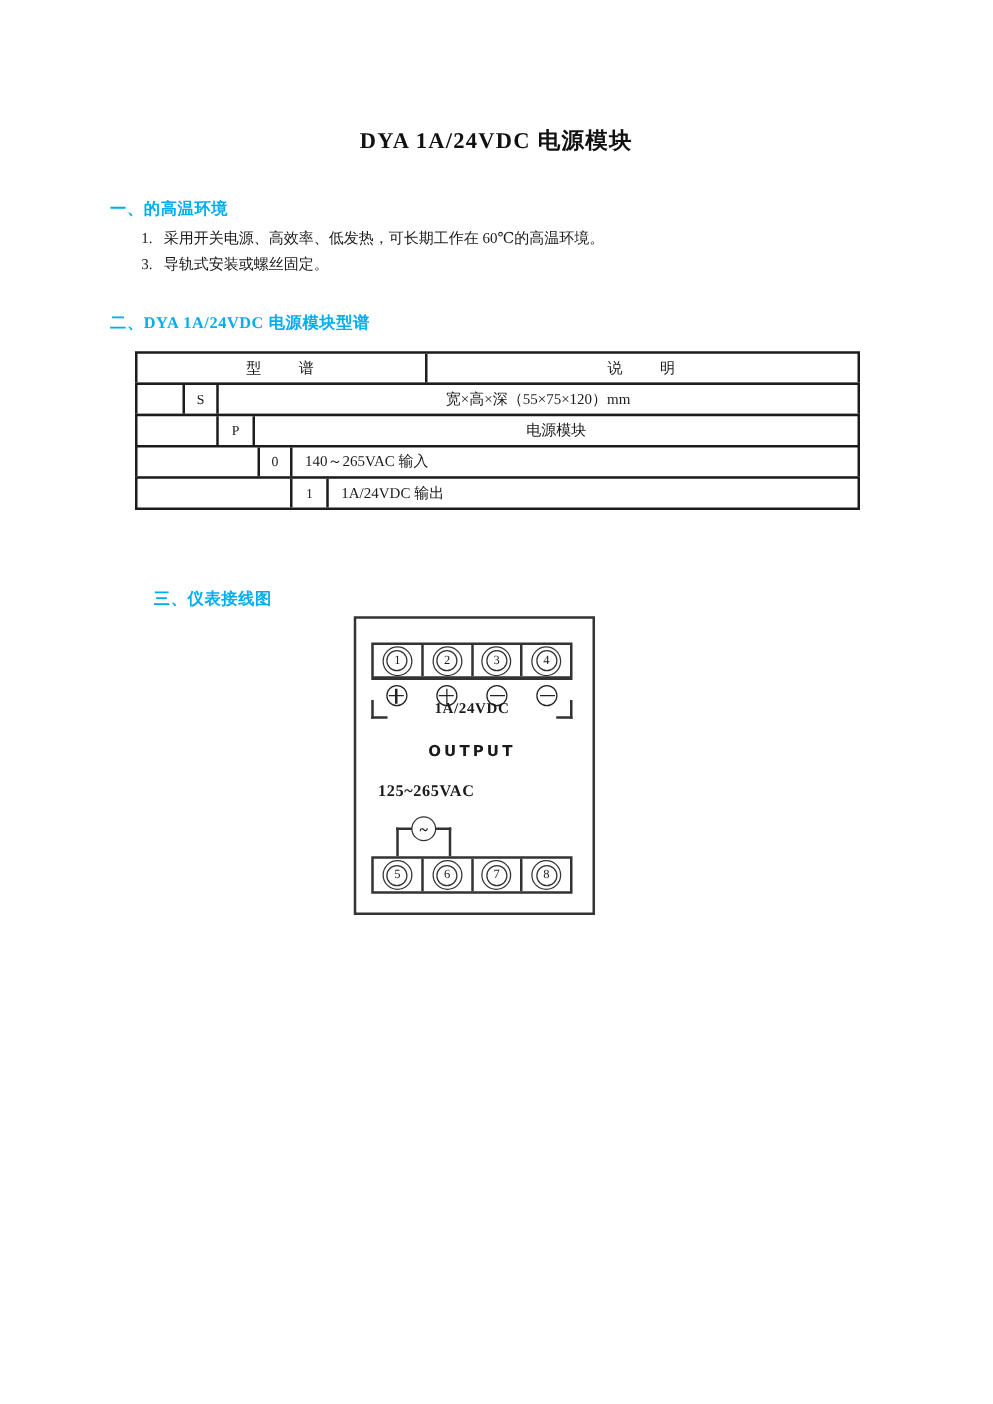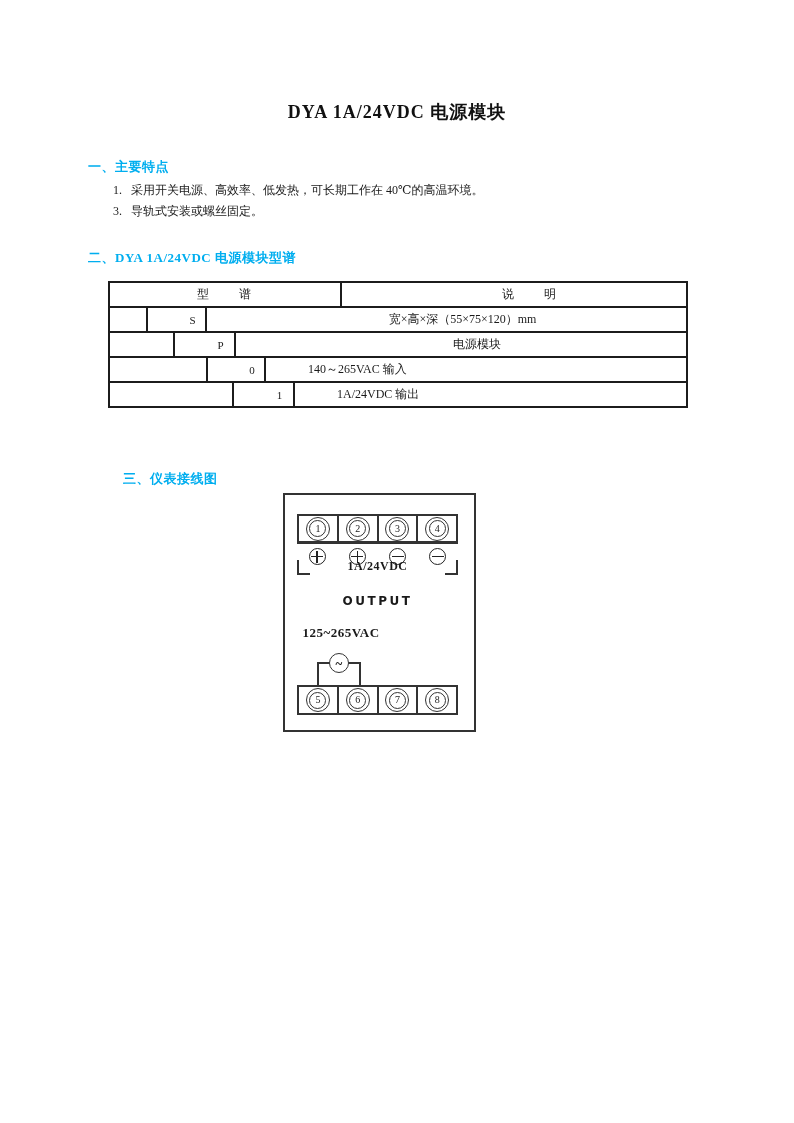--- a/index.html
+++ b/index.html
@@ -26,21 +26,21 @@
   #sec2{top:249px;}
   #sec3{top:470px;margin-left:35px;}
   
   .feature-list{position:absolute;left:113px;top:180px;font-size:12px;}
   .feature-item{height:20.5px;line-height:20.5px;white-space:nowrap;}
   .feature-num{display:inline-block;margin-right:9px;}
   
   .mtable{position:absolute;left:108px;top:281px;width:580px;}
   .mrow{
     display:flex;height:27px;box-sizing:border-box;
-    border:2px solid #1c1c1c;margin-top:-2px;background:#fff;gap:32px;
+    border:2px solid #1c1c1c;margin-top:-2px;background:#fff;
   }
   .mrow:first-child{margin-top:0;}
   .mcell{
     box-sizing:border-box;border-right:2px solid #1c1c1c;
     display:flex;align-items:center;justify-content:center;
     font-size:12px;white-space:nowrap;overflow:hidden;
   }
   .mcell.last{border-right:none;flex:1;text-align:right;}
   .mcell.head{letter-spacing:2px;}
   .mcell.code{font-size:11px;}
@@ -107,25 +107,25 @@
   .wire-rh{left:62px;top:167px;width:14px;height:2px;}
   .wire-rv{left:74px;top:167px;width:2px;height:25px;}
 </style>
 </head>
 <body>
 
 <div class="page">
 
   <div class="doc-title">DYA 1A/24VDC 电源模块</div>
 
-  <div class="sec-heading" id="sec1" style="color:#00AEEF">一、主要特点</div>
+  <div class="sec-heading" id="sec1" style="color:#00AEEF">一、的高温环境</div>
 
   <div class="feature-list">
     <div class="feature-item">
-      <span class="feature-num">1.</span><span>采用开关电源、高效率、低发热，可长期工作在 40℃的高温环境。</span>
+      <span class="feature-num">1.</span><span>采用开关电源、高效率、低发热，可长期工作在 60℃的高温环境。</span>
     </div>
     <div class="feature-item">
       <span class="feature-num">3.</span><span>导轨式安装或螺丝固定。</span>
     </div>
   </div>
 
   <div class="sec-heading" id="sec2" style="color:#00AEEF">二、DYA 1A/24VDC 电源模块型谱</div>
 
   <div class="mtable">
     <div class="mrow">

